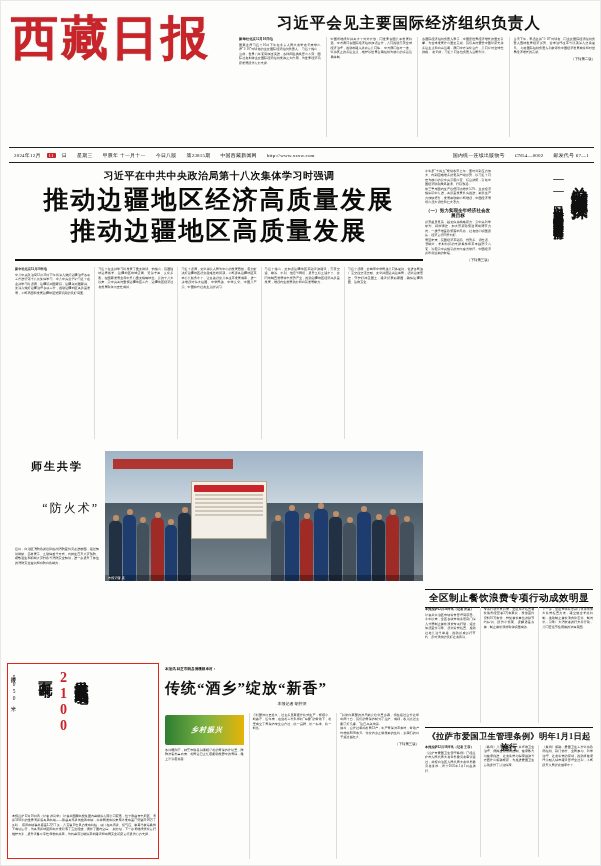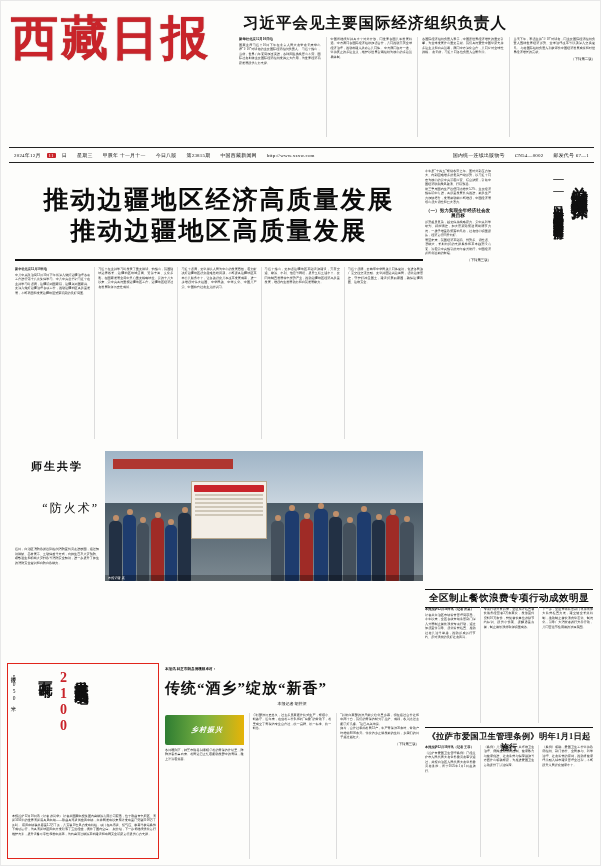--- a/index.html
+++ b/index.html
@@ -59,26 +59,26 @@
   .logo-sub {
     margin-top: 12px;
     font-size: 8px;
     color: #c9242a;
     letter-spacing: 0.5px;
     white-space: nowrap;
     opacity: .95;
   }
   .head-main-title {
     position: absolute;
-    left: 242px; top: 12px;
+    left: 232px; top: 12px;
     width: 352px;
     font-size: 15.5px;
     font-weight: bold;
     letter-spacing: 1px;
-    text-align: left;
+    text-align: center;
     color: #111;
   }
   .head-cols {
     position: absolute;
     left: 238px; top: 36px;
     width: 356px; height: 100px;
     display: flex;
     gap: 5px;
   }
   .head-col {
@@ -484,20 +484,21 @@
     <span class="seg">今日八版</span>
     <span class="seg">第23815期</span>
     <span class="seg">中国西藏新闻网</span>
     <span class="seg">http://www.xzxw.com</span>
     <span class="spacer"></span>
     <span class="seg">国内统一连续出版物号</span>
     <span class="seg">CN54—0002</span>
     <span class="seg">邮发代号 67—1</span>
   </div>
 
+  <div class="lead-line">习近平在中共中央政治局第十八次集体学习时强调</div>
   <div class="big-head">
     <div>推动边疆地区经济高质量发展</div>
     <div>推动边疆地区高质量发展</div>
   </div>
   <div class="head-underline rule"></div>
 
   <div class="body-cols">
     <div class="bcol">
       <div class="dateline">新华社北京12月10日电</div>
       <div class="tiny">中共中央政治局12月10日下午就深入做好边疆治理各项工作进行第十八次集体学习。中共中央总书记习近平在主持学习时强调，边疆稳则国家稳，边疆兴则国家兴。要深入做好边疆治理各项工作，推动边疆地区高质量发展，不断巩固和发展边疆地区繁荣稳定的良好局面。</div>

